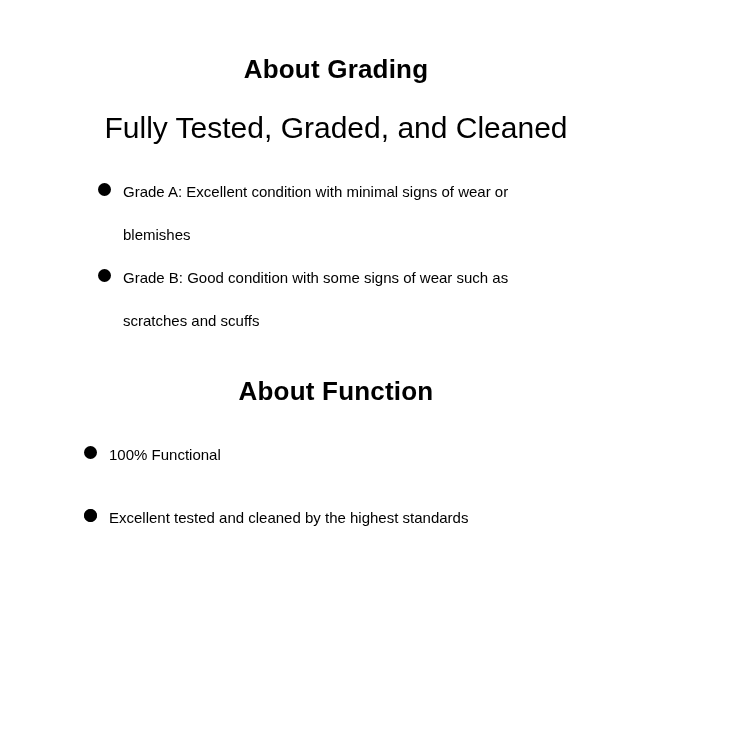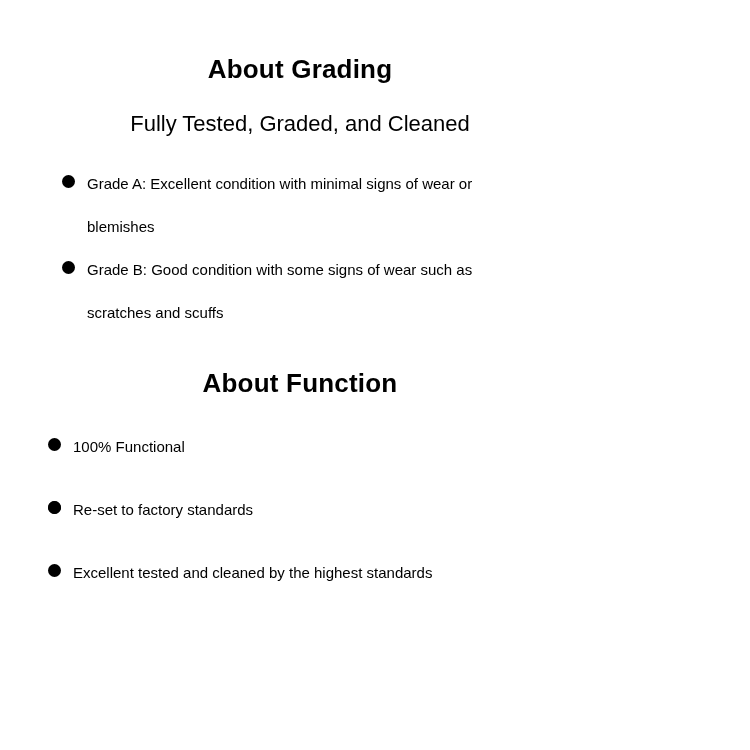--- a/index.html
+++ b/index.html
@@ -12,34 +12,35 @@
     background: #ffffff;
     font-family: "Liberation Sans", sans-serif;
     color: #000000;
     overflow: hidden;
   }
   .page {
     position: relative;
     width: 600px;
     height: 750px;
     box-sizing: border-box;
+    margin-left: 36px;
   }
   .section-title {
     text-align: center;
     font-size: 26px;
     font-weight: bold;
     letter-spacing: 0.2px;
   }
   #grading-title {
     margin: 0;
     padding-top: 54px;
   }
   .subtitle {
     text-align: center;
-    font-size: 22px;
+    font-size: 30px;
     font-weight: normal;
     margin: 0;
     padding-top: 26px;
   }
   .bullet-list {
     list-style: none;
     margin: 0;
     padding: 0;
   }
   .bullet-item {
@@ -105,21 +106,17 @@
   <ul class="bullet-list" id="function-list">
     <li class="bullet-item">
       <span class="dot"></span>
       <span>100% Functional</span>
     </li>
     <li class="bullet-item">
       <span class="dot"></span>
     </li>
     <li class="bullet-item">
       <span class="dot"></span>
-      <span>Re-set to factory standards</span>
-    </li>
-    <li class="bullet-item">
-      <span class="dot"></span>
       <span>Excellent tested and cleaned by the highest standards</span>
     </li>
   </ul>
 
 </div>
 
 </body></html>

